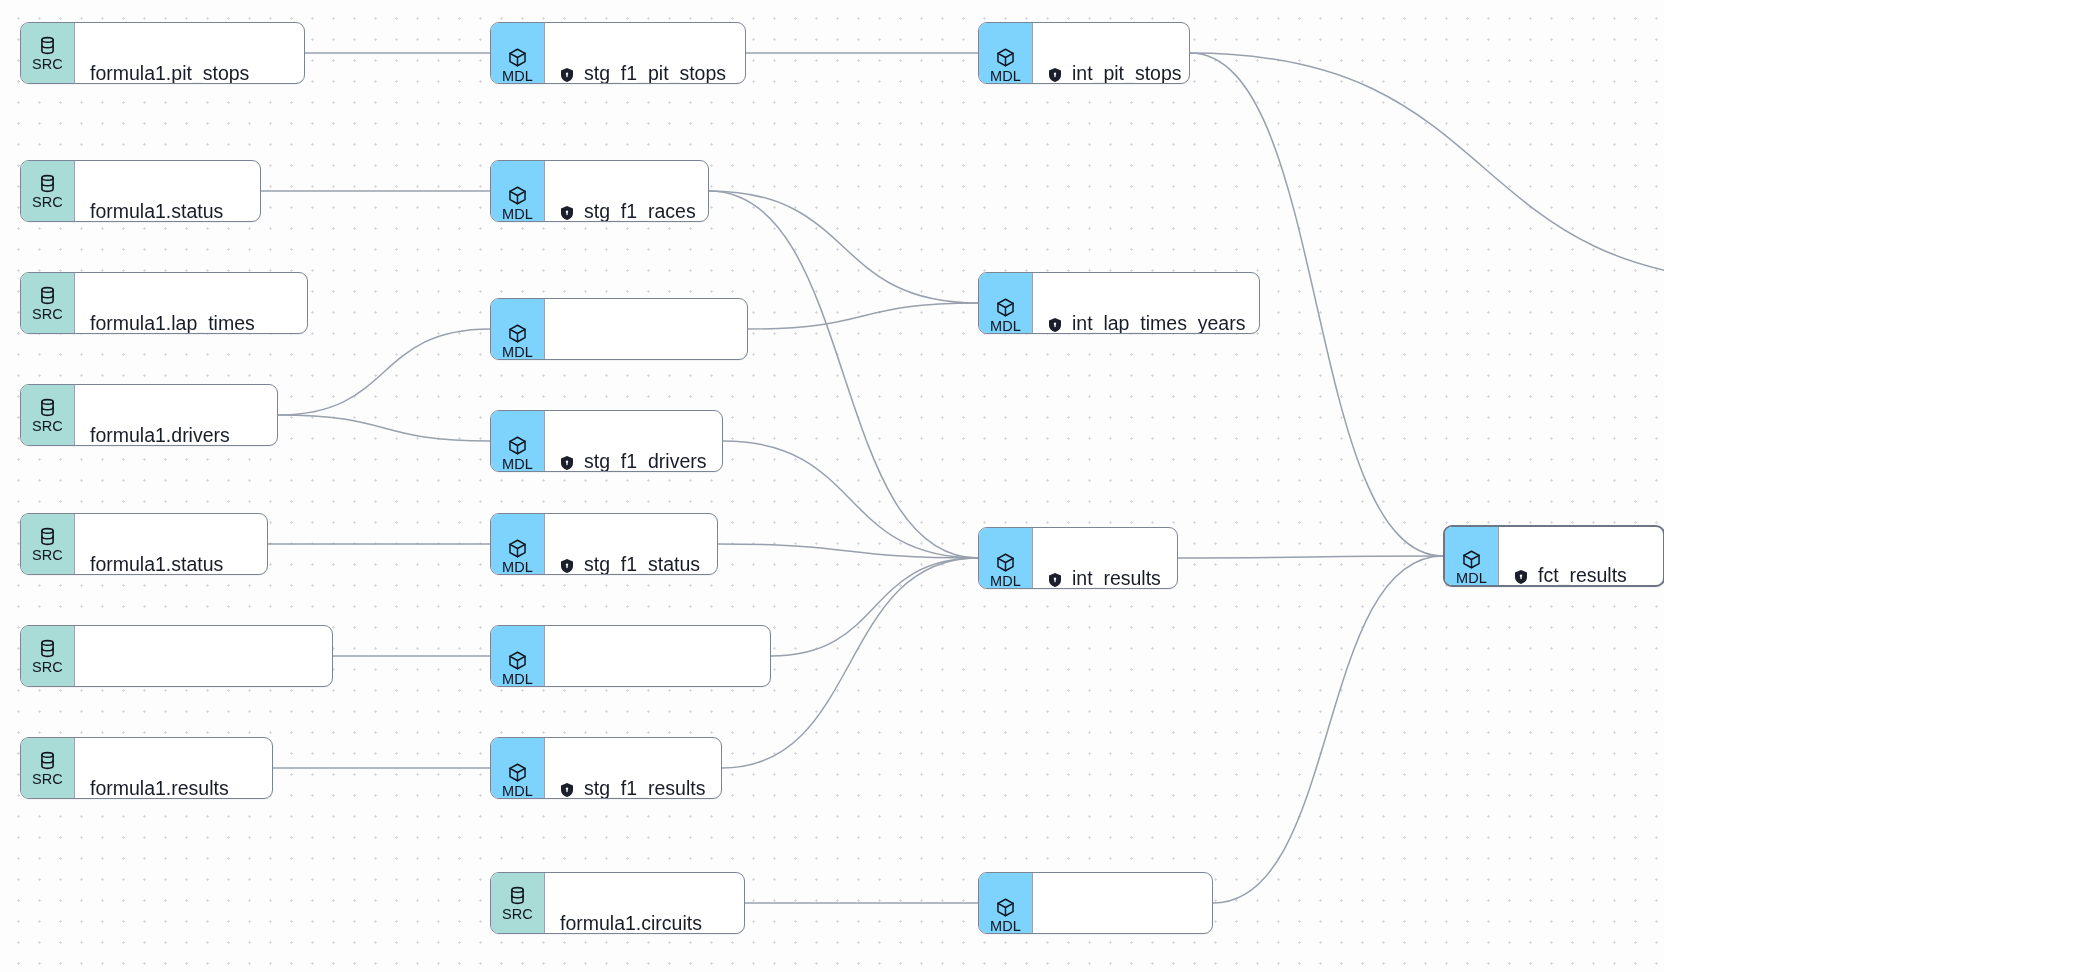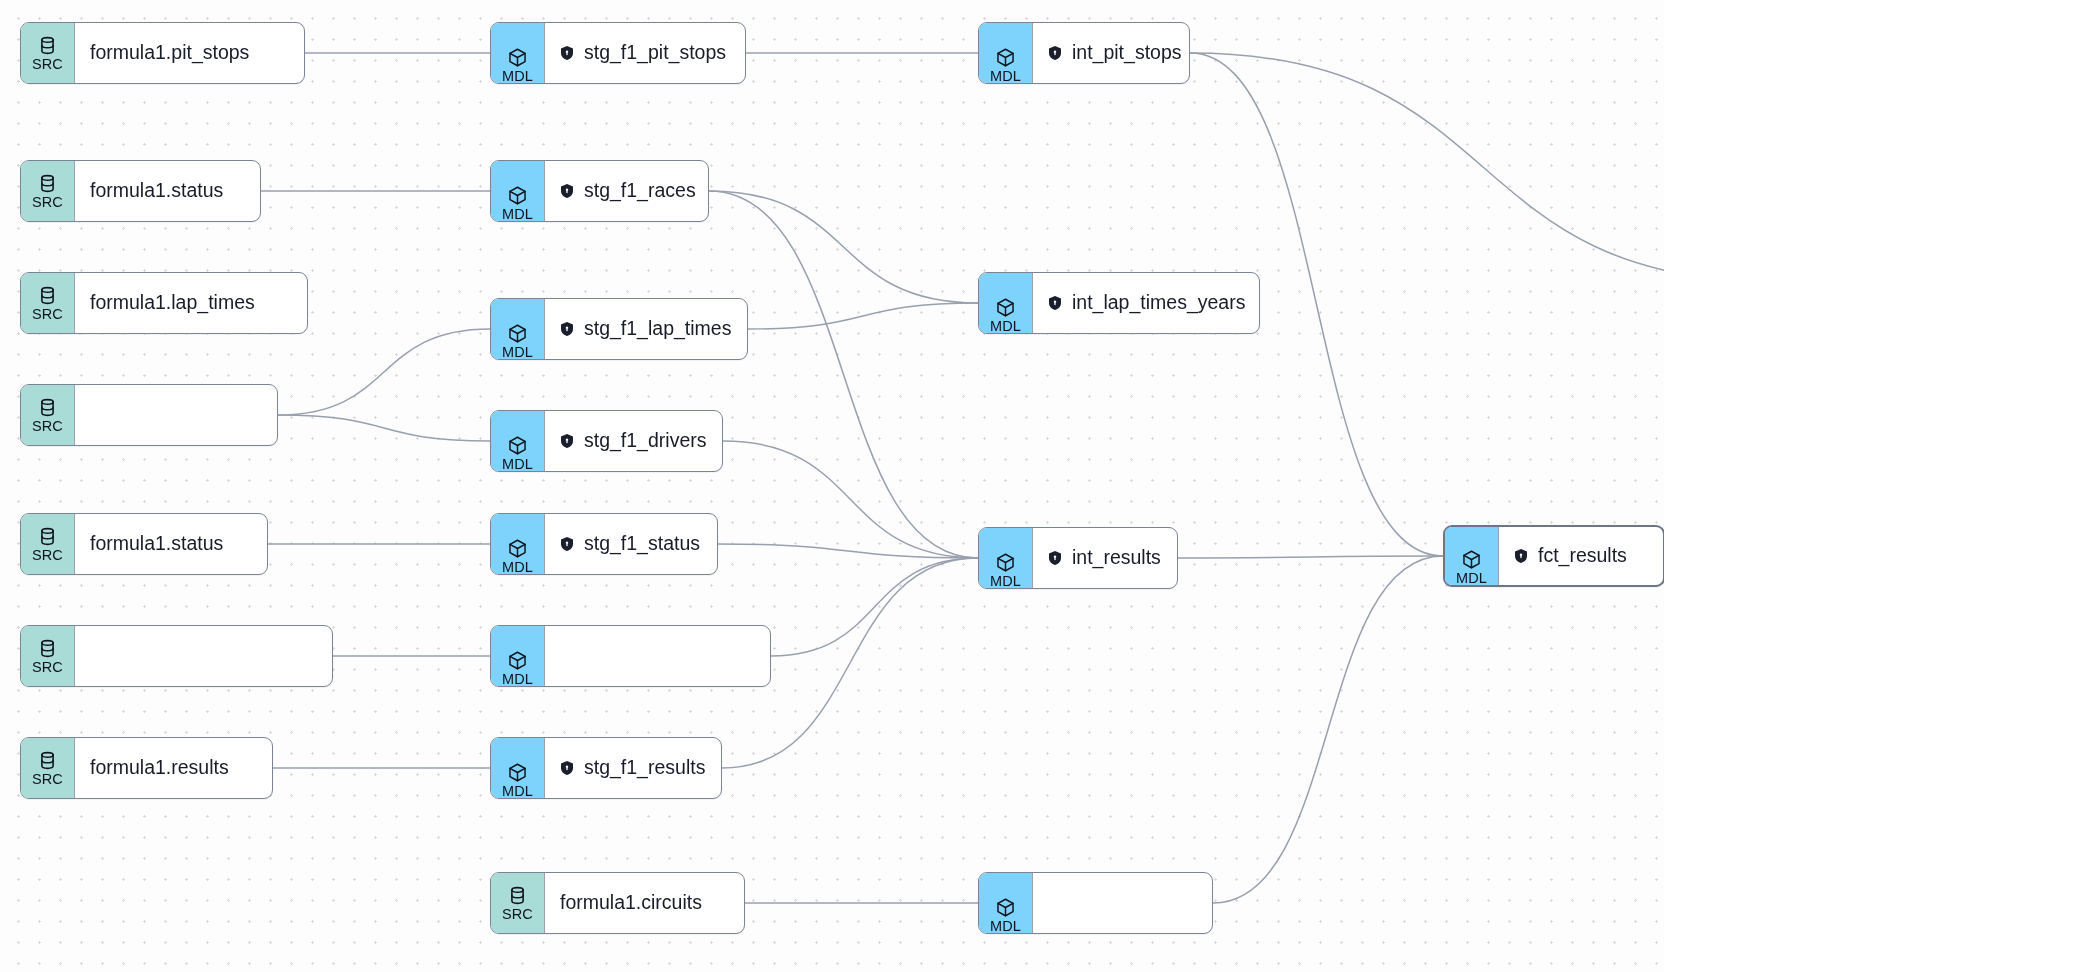--- a/index.html
+++ b/index.html
@@ -63,21 +63,21 @@
   }
   .badge-text {
     font-size: 14.5px;
     line-height: 1;
     color: #10141f;
     letter-spacing: 0.1px;
     font-family: "Liberation Sans", sans-serif;
   }
   .node-body {
     display: flex;
-    align-items: center;
+    align-items: flex-end;
     padding: 0 16px 0 14px;
     gap: 9px;
     flex: 1 1 auto;
     white-space: nowrap;
   }
   .node-body.src-body { padding-left: 15px; }
   .shield-icon {
     display: block;
     width: 16px;
     height: 16px;
@@ -167,20 +167,23 @@
         <div class="badge src">
           <span style="display: block; line-height: 0;">
             <svg viewBox="0 0 24 24" fill="none" stroke="#10141f" stroke-width="1.8" stroke-linecap="round">
               <ellipse cx="12" cy="5.6" rx="6.4" ry="2.6"></ellipse>
               <path d="M5.6 5.6 v12.8 c0 1.44 2.87 2.6 6.4 2.6 s6.4 -1.16 6.4 -2.6 V5.6"></path>
               <path d="M5.6 12 c0 1.44 2.87 2.6 6.4 2.6 s6.4 -1.16 6.4 -2.6"></path>
             </svg>
           </span>
           <span class="badge-text">SRC</span>
         </div>
+        <div class="node-body src-body">
+          <span class="node-label">formula1.drivers</span>
+        </div>
       </div>
       <div class="node" style="left: 20px; top: 513px; width: 248px;">
         <div class="badge src">
           <span style="display: block; line-height: 0;">
             <svg viewBox="0 0 24 24" fill="none" stroke="#10141f" stroke-width="1.8" stroke-linecap="round">
               <ellipse cx="12" cy="5.6" rx="6.4" ry="2.6"></ellipse>
               <path d="M5.6 5.6 v12.8 c0 1.44 2.87 2.6 6.4 2.6 s6.4 -1.16 6.4 -2.6 V5.6"></path>
               <path d="M5.6 12 c0 1.44 2.87 2.6 6.4 2.6 s6.4 -1.16 6.4 -2.6"></path>
             </svg>
           </span>
@@ -274,29 +277,20 @@
       </div>
       <div class="node" style="left: 490px; top: 298px; width: 258px;">
         <div class="badge mdl">
           <span style="display: block; line-height: 0;">
             <svg viewBox="0 0 24 24" fill="none" stroke="#10141f" stroke-width="1.7" stroke-linejoin="round" stroke-linecap="round">
               <path d="M12 2.6 L20.6 7.3 L20.6 16.7 L12 21.4 L3.4 16.7 L3.4 7.3 Z"></path>
               <path d="M3.4 7.3 L12 12 L20.6 7.3 M12 12 L12 21.4"></path>
             </svg>
           </span>
           <span class="badge-text">MDL</span>
-        </div>
-        <div class="node-body">
-          <span style="display: block; line-height: 0;">
-            <svg viewBox="0 0 24 24" class="shield-icon">
-              <path d="M12 1.6 L21 5.1 V12 c0 5.6 -3.9 9 -9 10.4 C6.9 21 3 17.6 3 12 V5.1 Z" fill="#1b1f2b"></path>
-              <path d="M12 8.2 a1.9 1.9 0 0 1 1 3.5 v2.6 a1 1 0 0 1 -2 0 v-2.6 a1.9 1.9 0 0 1 1 -3.5 z" fill="#ffffff"></path>
-            </svg>
-          </span>
-          <span class="node-label">stg_f1_lap_times</span>
         </div>
       </div>
       <div class="node" style="left: 490px; top: 410px; width: 233px;">
         <div class="badge mdl">
           <span style="display: block; line-height: 0;">
             <svg viewBox="0 0 24 24" fill="none" stroke="#10141f" stroke-width="1.7" stroke-linejoin="round" stroke-linecap="round">
               <path d="M12 2.6 L20.6 7.3 L20.6 16.7 L12 21.4 L3.4 16.7 L3.4 7.3 Z"></path>
               <path d="M3.4 7.3 L12 12 L20.6 7.3 M12 12 L12 21.4"></path>
             </svg>
           </span>

